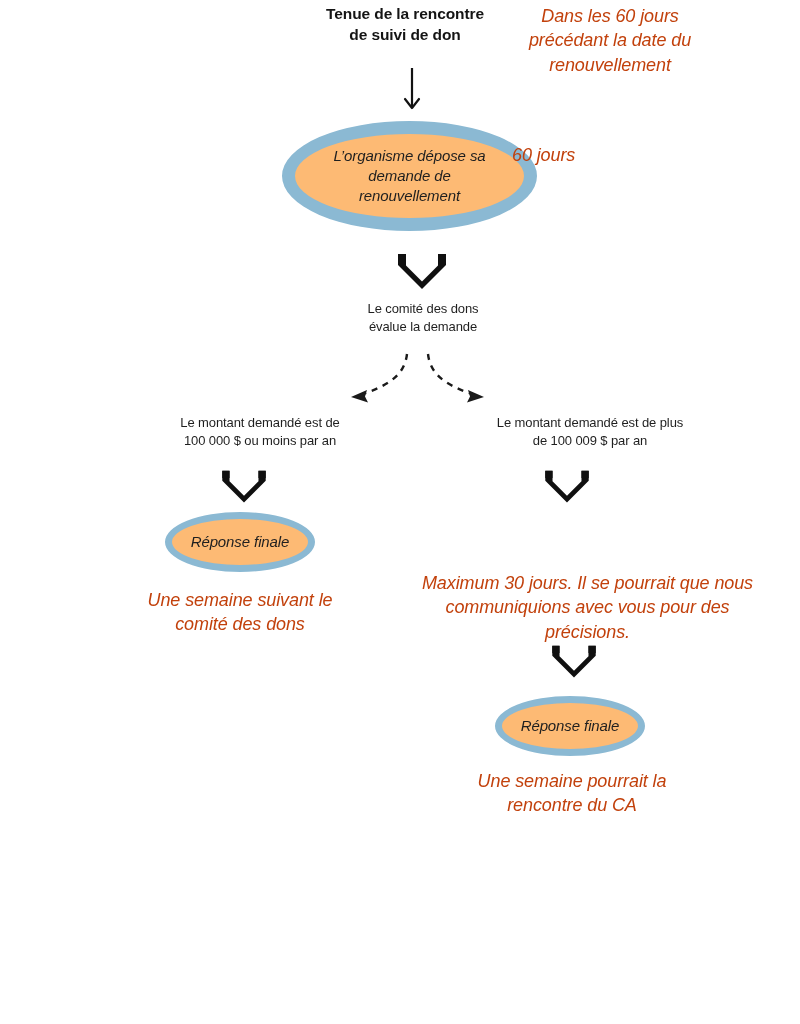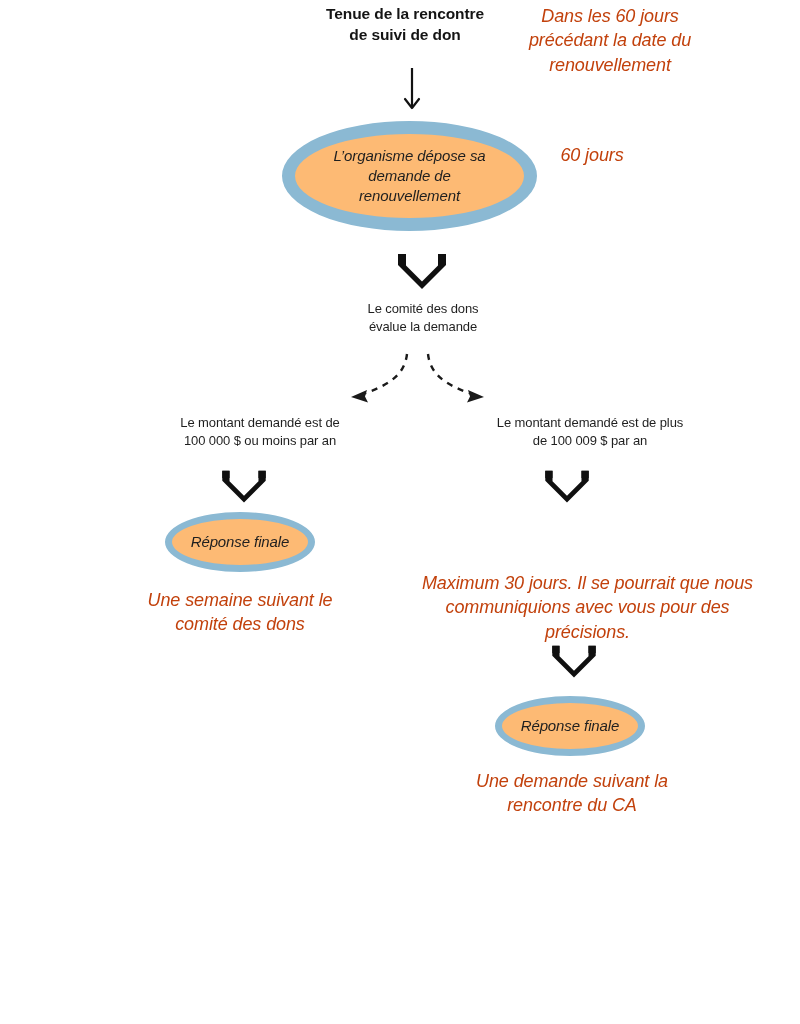--- a/index.html
+++ b/index.html
@@ -96,21 +96,21 @@
     <line x1="14" y1="0" x2="14" y2="38" stroke="#121212" stroke-width="2.2"></line>
     <polyline points="7,31 14,40 21,31" fill="none" stroke="#121212" stroke-width="2.2" stroke-linecap="round" stroke-linejoin="round"></polyline>
   </svg>
 
   <div class="oval oval-thick" style="left:282px; top:121px; width:255px; height:110px;">
     <span class="oval-label" style="width:195px;">L’organisme dépose sa
 demande de
 renouvellement</span>
   </div>
 
-  <div class="txt note" style="left:512px; top:143px; width:160px; text-align:center;">60 jours</div>
+  <div class="txt note" style="left:512px; top:143px; width:160px; text-align:left;">60 jours</div>
 
   <svg class="arrow-svg" style="left:394px; top:252px;" width="56" height="42" viewBox="0 0 56 42">
     <path d="M4,2 L4,13 L28,37 L52,13 L52,2 L44,2 L44,13.5 L28,29.5 L12,13.5 L12,2 Z" fill="#101010"></path>
     <path d="M12,2 L12,10 L4,10 L4,2 Z" fill="#101010"></path>
     <path d="M44,2 L52,2 L52,10 L44,10 Z" fill="#101010"></path>
   </svg>
 
   <div class="txt plain" style="left:318px; top:300px; width:210px;">Le comité des dons
 évalue la demande</div>
 
@@ -156,16 +156,16 @@
   <svg class="arrow-svg" style="left:548px; top:644px;" width="52" height="38" viewBox="0 0 56 42">
     <path d="M4,2 L4,13 L28,37 L52,13 L52,2 L44,2 L44,13.5 L28,29.5 L12,13.5 L12,2 Z" fill="#101010"></path>
     <path d="M12,2 L12,10 L4,10 L4,2 Z" fill="#101010"></path>
     <path d="M44,2 L52,2 L52,10 L44,10 Z" fill="#101010"></path>
   </svg>
 
   <div class="oval oval-thin" style="left:495px; top:696px; width:150px; height:60px;">
     <span class="oval-label">Réponse finale</span>
   </div>
 
-  <div class="txt note" style="left:462px; top:769px; width:220px;">Une demande suivant la
+  <div class="txt note" style="left:462px; top:769px; width:220px;">Une semaine pourrait la
 rencontre du CA</div>
 
 </div>
 
 </body></html>

